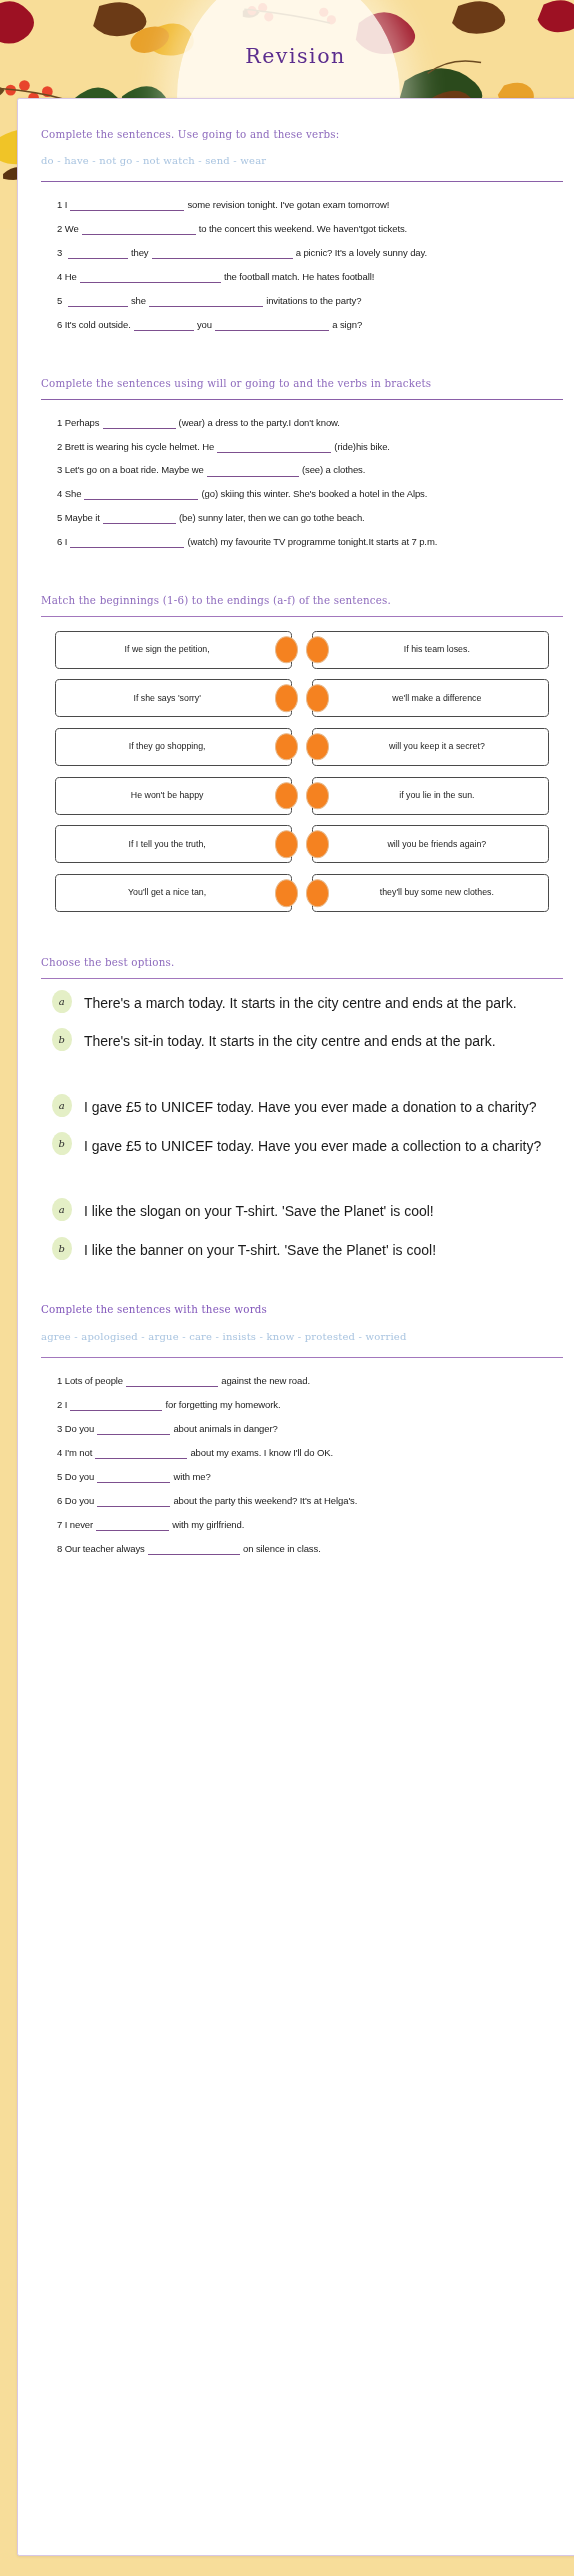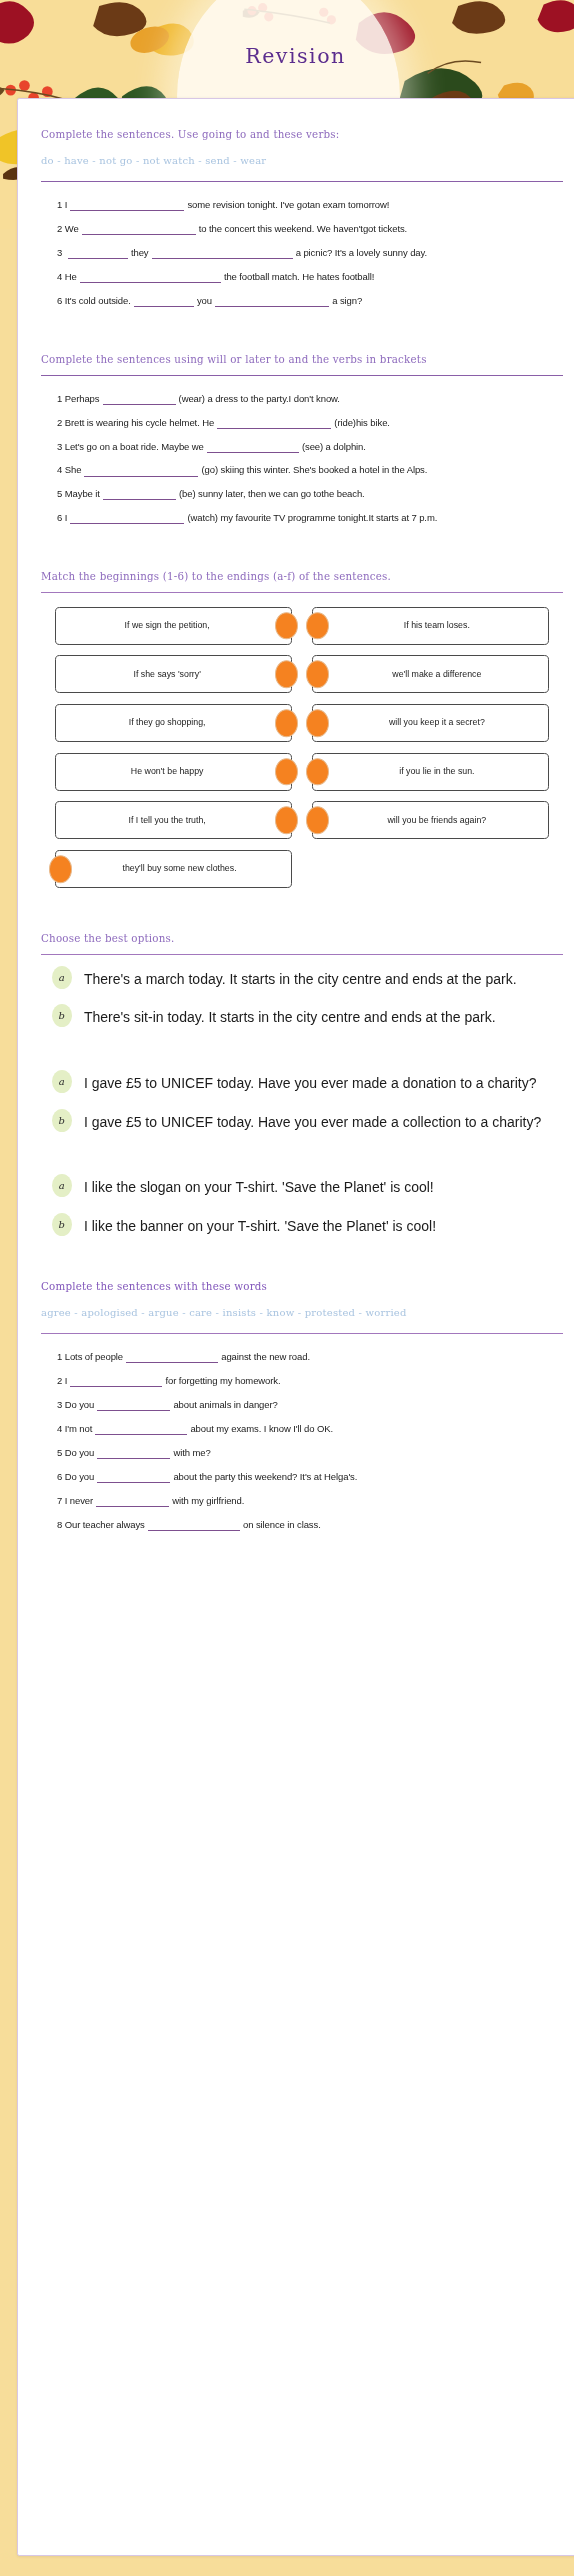--- a/index.html
+++ b/index.html
@@ -247,31 +247,32 @@
 
     <div class="section tall">
       <p class="prompt">Complete the sentences. Use going to and these verbs:</p>
       <p class="wordbank">do - have - not go  - not watch  - send  - wear</p>
       <hr class="rule">
       <div class="qlist">
         <p class="qline"><span>1</span>&nbsp;<span>I</span><span class="gap w5"></span><span>some revision tonight. I've gotan exam tomorrow!</span></p>
         <p class="qline"><span>2</span>&nbsp;<span>We</span><span class="gap w5"></span><span>to the concert this weekend. We haven'tgot tickets.</span></p>
         <p class="qline"><span>3</span>&nbsp;<span class="gap w2"></span><span>they</span><span class="gap w6"></span><span>a picnic? It's a lovely sunny day.</span></p>
         <p class="qline"><span>4</span>&nbsp;<span>He</span><span class="gap w6"></span><span>the football match. He hates football!</span></p>
+        <p class="qline"><span>5</span>&nbsp;<span class="gap w2"></span><span>she</span><span class="gap w5"></span><span>invitations to the party?</span></p>
         <p class="qline"><span>6</span>&nbsp;<span>It's cold outside.</span><span class="gap w2"></span><span>you</span><span class="gap w5"></span><span>a sign?</span></p>
       </div>
     </div>
 
     <div class="section tall">
-      <p class="prompt">Complete the sentences using will or later to and the verbs in brackets</p>
+      <p class="prompt">Complete the sentences using will or going to and the verbs in brackets</p>
       <hr class="rule">
       <div class="qlist">
         <p class="qline"><span>1</span>&nbsp;<span>Perhaps</span><span class="gap w3"></span><span>(wear) a dress to the party.I don't know.</span></p>
         <p class="qline"><span>2</span>&nbsp;<span>Brett is wearing his cycle helmet. He</span><span class="gap w5"></span><span>(ride)his bike.</span></p>
-        <p class="qline"><span>3</span>&nbsp;<span>Let's go on a boat ride. Maybe we</span><span class="gap w4"></span><span>(see) a dolphin.</span></p>
+        <p class="qline"><span>3</span>&nbsp;<span>Let's go on a boat ride. Maybe we</span><span class="gap w4"></span><span>(see) a clothes.</span></p>
         <p class="qline"><span>4</span>&nbsp;<span>She</span><span class="gap w5"></span><span>(go) skiing this winter. She's booked a hotel in the Alps.</span></p>
         <p class="qline"><span>5</span>&nbsp;<span>Maybe it</span><span class="gap w3"></span><span>(be) sunny later, then we can go tothe beach.</span></p>
         <p class="qline"><span>6</span>&nbsp;<span>I</span><span class="gap w5"></span><span>(watch) my favourite TV programme tonight.It starts at 7 p.m.</span></p>
       </div>
     </div>
 
     <div class="section tall">
       <p class="prompt">Match the beginnings (1-6) to the endings (a-f) of the sentences.</p>
       <hr class="rule thin">
       <div class="match-grid">
@@ -314,20 +315,24 @@
 
         <div class="match-cell left">
           <div class="match-box">If I tell you the truth,</div>
           <span class="dot"></span>
         </div>
         <div class="match-cell right">
           <div class="match-box">will you be friends again?</div>
           <span class="dot"></span>
         </div>
 
+        <div class="match-cell left">
+          <div class="match-box">You'll get a nice tan,</div>
+          <span class="dot"></span>
+        </div>
         <div class="match-cell right">
           <div class="match-box">they'll buy some new clothes.</div>
           <span class="dot"></span>
         </div>
 
       </div>
     </div>
 
     <div class="section">
       <p class="prompt">Choose the best options.</p>

